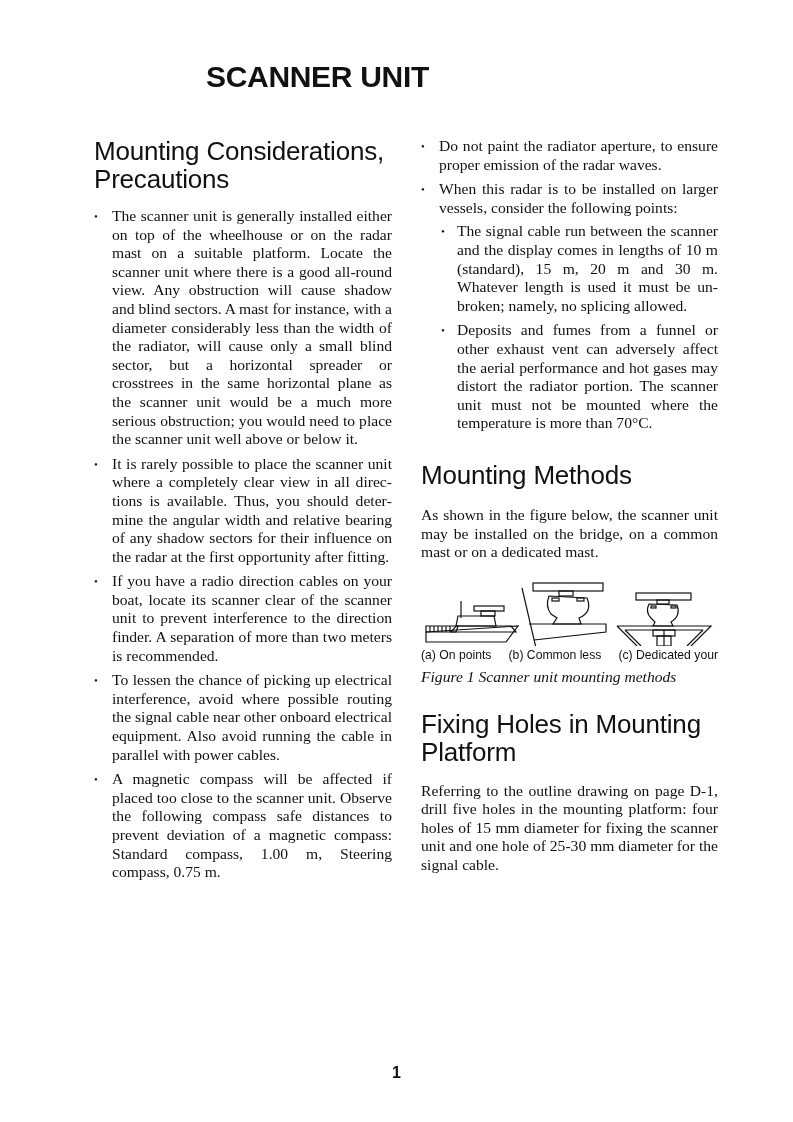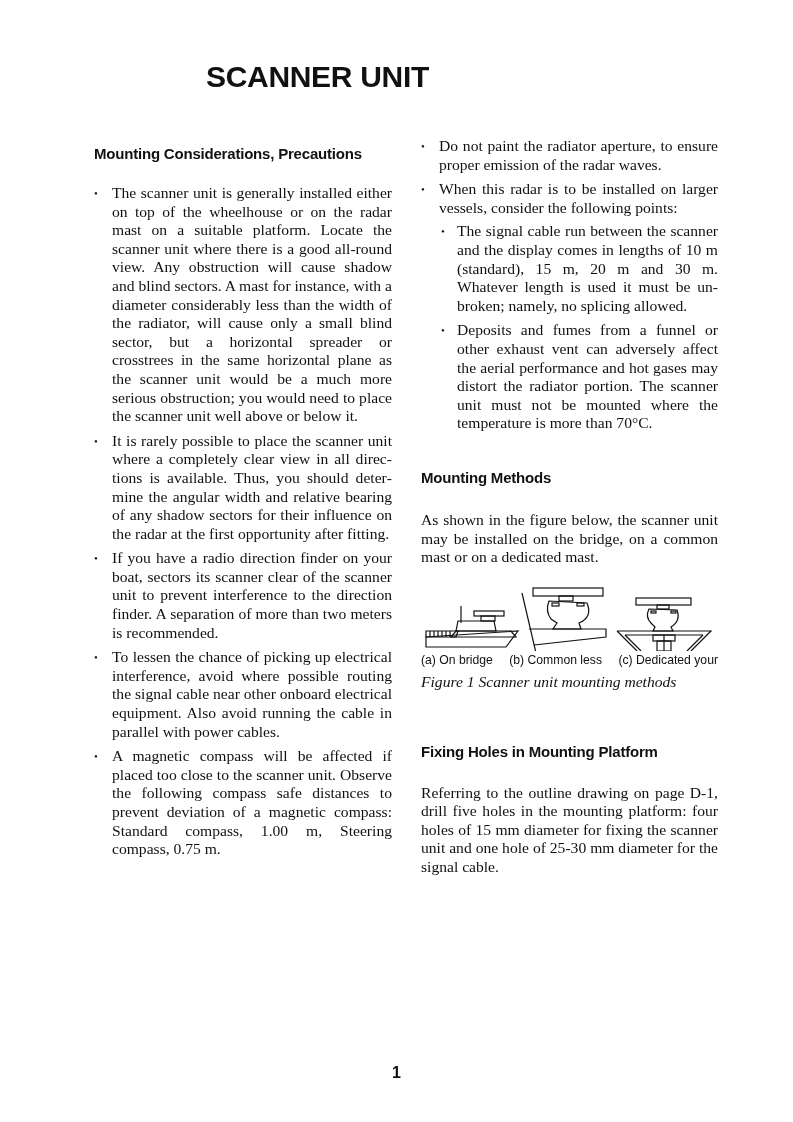--- a/index.html
+++ b/index.html
@@ -5,22 +5,22 @@
   html, body { margin: 0; padding: 0; background: #ffffff; }
   body { width: 793px; height: 1122px; position: relative; overflow: hidden; color: #111; }
   .title {
     position: absolute; left: 0; top: 60px; width: 635px; text-align: center;
     font-family: "Liberation Sans", sans-serif; font-weight: bold; font-size: 30px; letter-spacing: -0.3px;
   }
   .col { position: absolute; top: 137px; }
   .col-left { left: 94px; width: 298px; }
   .col-right { left: 421px; width: 297px; }
   h2 {
-    font-family: "Liberation Sans", sans-serif; font-weight: bold; font-size: 15px;
-    line-height: 33px; margin: 0; letter-spacing: -0.2px;
+    font-family: "Liberation Sans", sans-serif; font-weight: normal; font-size: 26px;
+    line-height: 28px; margin: 0; letter-spacing: -0.2px;
   }
   p, li {
     font-family: "Liberation Serif", serif; font-size: 15.6px; line-height: 18.6px;
     text-align: justify; hyphens: manual;
   }
   p { margin: 0; }
   ul { list-style: none; margin: 0; padding: 0; }
   ul.bullets > li { position: relative; padding-left: 18px; margin-bottom: 6px; }
   ul.bullets > li::before {
     content: "\2022"; position: absolute; left: 0; top: 0; font-size: 11px;
@@ -36,38 +36,38 @@
   .figure { margin-top: 14px; width: 297px; }
   .figure svg { display: block; }
   .fig-labels {
     display: flex; justify-content: space-between; font-family: "Liberation Sans", sans-serif;
     font-size: 12.2px; margin-top: 2px; white-space: nowrap;
   }
   .fig-caption {
     font-family: "Liberation Serif", serif; font-style: italic;
     font-size: 15.6px; margin-top: 6px;
   }
-  .sec-fh { margin-top: 44px; }
+  .sec-fh { margin-top: 24px; }
   .sec-fh h2 { margin-bottom: 16px; }
   .page-number {
     position: absolute; left: 0; width: 793px; top: 1064px; text-align: center;
     font-family: "Liberation Sans", sans-serif; font-weight: bold; font-size: 16px;
   }
 </style>
 </head>
 <body>
 
 <div class="title">SCANNER UNIT</div>
 
 <div class="col col-left">
   <h2 class="h-left">Mounting Considerations, Precautions</h2>
   <ul class="bullets left-list">
     <li>The scanner unit is generally installed ei­ther on top of the wheelhouse or on the ra­dar mast on a suitable platform. Locate the scanner unit where there is a good all-round view. Any obstruction will cause shadow and blind sectors. A mast for instance, with a diameter considerably less than the width of the radiator, will cause only a small blind sector, but a horizontal spreader or crosstrees in the same horizontal plane as the scanner unit would be a much more serious obstruction; you would need to place the scanner unit well above or below it.</li>
     <li>It is rarely possible to place the scanner unit where a completely clear view in all direc­tions is available. Thus, you should deter­mine the angular width and relative bearing of any shadow sectors for their influence on the radar at the first opportunity after fitting.</li>
-    <li>If you have a radio direction finder on your boat, sectors its scanner clear of the scan­ner unit to prevent interference to the di­rection finder. A separation of more than two meters is recommended.</li>
+    <li>If you have a radio direction cables on your boat, locate its scanner clear of the scan­ner unit to prevent interference to the di­rection finder. A separation of more than two meters is recommended.</li>
     <li>To lessen the chance of picking up electri­cal interference, avoid where possible rout­ing the signal cable near other onboard electrical equipment. Also avoid running the cable in parallel with power cables.</li>
     <li>A magnetic compass will be affected if placed too close to the scanner unit. Ob­serve the following compass safe distances to prevent deviation of a magnetic com­pass: Standard compass, 1.00 m, Steering compass, 0.75 m.</li>
   </ul>
 </div>
 
 <div class="col col-right">
   <ul class="bullets right-first">
     <li>Do not paint the radiator aperture, to en­sure proper emission of the radar waves.</li>
     <li>
       <span>When this radar is to be installed on larger vessels, consider the following points:</span>
@@ -120,21 +120,21 @@
           <path d="M196 50 L290 50 L270 70 M196 50 L216 70"></path>
           <path d="M204 54 L282 54"></path>
           <line x1="204" y1="54" x2="220" y2="70"></line>
           <line x1="282" y1="54" x2="266" y2="70"></line>
           <rect x="232" y="54" width="22" height="6"></rect>
           <rect x="236" y="60" width="14" height="10"></rect>
           <line x1="243" y1="54" x2="243" y2="70"></line>
         </g>
       </svg>
       <div class="fig-labels">
-        <span>(a) On bridge</span>
+        <span>(a) On points</span>
         <span>(b) Common less</span>
         <span>(c) Dedicated your</span>
       </div>
       <div class="fig-caption">Figure 1 Scanner unit mounting methods</div>
     </div>
   </div>
 
   <div class="sec-fh">
     <h2>Fixing Holes in Mounting Platform</h2>
     <p>Referring to the outline drawing on page D-1, drill five holes in the mounting platform: four holes of 15 mm diameter for fixing the scanner unit and one hole of 25-30 mm diam­eter for the signal cable.</p>

